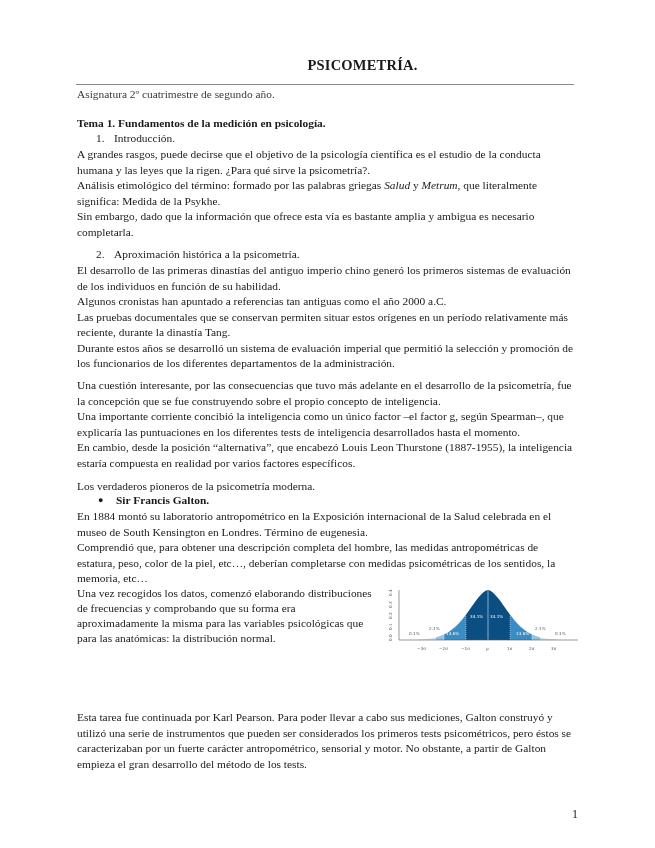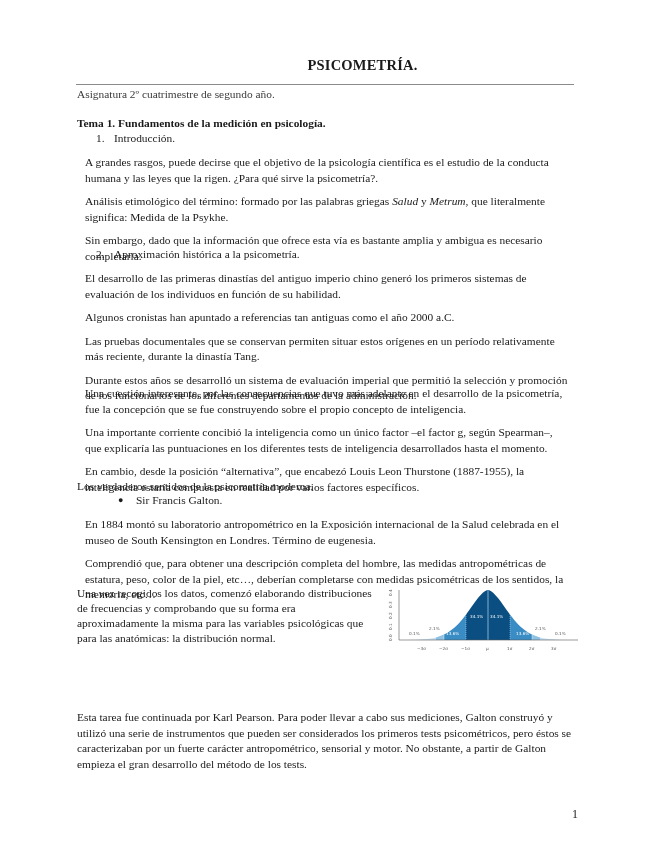--- a/index.html
+++ b/index.html
@@ -6,26 +6,26 @@
   body { width:655px; height:848px; position:relative; overflow:hidden;
          font-family:"Liberation Serif","DejaVu Serif",serif; color:#1a1a1a; }
   .page { position:absolute; left:0; top:0; width:655px; height:848px; }
   .title { position:absolute; left:0; width:655px; top:57px; text-align:center;
            font-weight:bold; font-size:14.5px; letter-spacing:0.2px;padding-left:24px; }
   .title span { display:inline-block; margin-left:22px; }
   .rule { position:absolute; left:76px; width:498px; top:84px; height:0;
           border-top:1.3px solid #8a8a8a; }
   .subtitle { position:absolute; left:77px; top:88px; font-size:11.4px; color:#3a3a3a; }
   .text { position:absolute; left:77px; width:500px; font-size:11.4px; line-height:15.5px; }
-  .text p { margin:8px; }
+  .text p { margin:0; }
   .i { font-style:italic; }
   .h1 { position:absolute; left:77px; top:117px; font-size:11.4px; font-weight:bold; }
   .h2 { position:absolute; left:96px; font-size:11.4px; font-weight:normal; }
   .h2 .num { display:inline-block; width:18px; }
-  .bullet { position:absolute; left:98px; font-size:11.4px; font-weight:normal;margin-left:20px; }
+  .bullet { position:absolute; left:98px; font-size:11.4px; font-weight:bold; }
   .bullet .dot { display:inline-block; width:18px; font-size:9px; vertical-align:1px; }
   .left-col { position:absolute; left:77px; width:300px; font-size:11.4px; line-height:15px; }
   .left-col p { margin:0; }
   .chart { position:absolute; left:388px; top:588px; width:200px; height:78px; }
   .page-num { position:absolute; left:572px; top:807px; font-size:12px; }
 </style>
 </head>
 <body>
 
 <div class="page">
@@ -56,21 +56,21 @@
     <p>Las pruebas documentales que se conservan permiten situar estos orígenes en un período relativamente más reciente, durante la dinastía Tang.</p>
     <p>Durante estos años se desarrolló un sistema de evaluación imperial que permitió la selección y promoción de los funcionarios de los diferentes departamentos de la administración.</p>
   </div>
 
   <div class="text" style="top:378px;">
     <p>Una cuestión interesante, por las consecuencias que tuvo más adelante en el desarrollo de la psicometría, fue la concepción que se fue construyendo sobre el propio concepto de inteligencia.</p>
     <p>Una importante corriente concibió la inteligencia como un único factor –el factor g, según Spearman–, que explicaría las puntuaciones en los diferentes tests de inteligencia desarrollados hasta el momento.</p>
     <p>En cambio, desde la posición “alternativa”, que encabezó Louis Leon Thurstone (1887-1955), la inteligencia estaría compuesta en realidad por varios factores específicos.</p>
   </div>
 
-  <div class="text" style="top:479px;">Los verdaderos sentidos de la psicometría moderna.</div>
+  <div class="text" style="top:479px;">Los verdaderos pioneros de la psicometría moderna.</div>
 
   <div class="bullet" style="top:494px;">
     <span class="dot">●</span><span>Sir Francis Galton.</span>
   </div>
 
   <div class="text" style="top:509px;">
     <p>En 1884 montó su laboratorio antropométrico en la Exposición internacional de la Salud celebrada en el museo de South Kensington en Londres. Término de eugenesia.</p>
     <p>Comprendió que, para obtener una descripción completa del hombre, las medidas antropométricas de estatura, peso, color de la piel, etc…, deberían completarse con medidas psicométricas de los sentidos, la memoria, etc…</p>
   </div>
 

